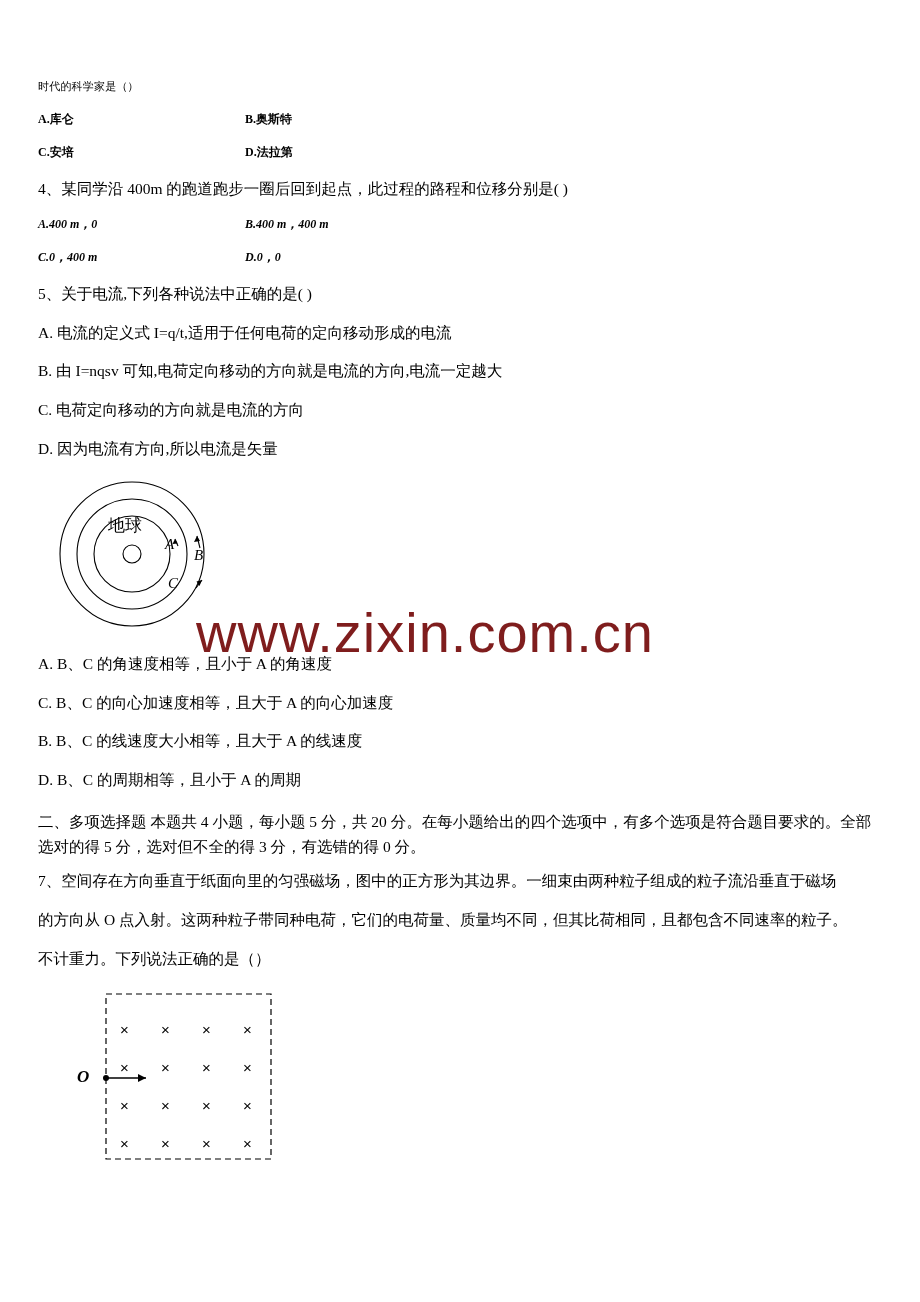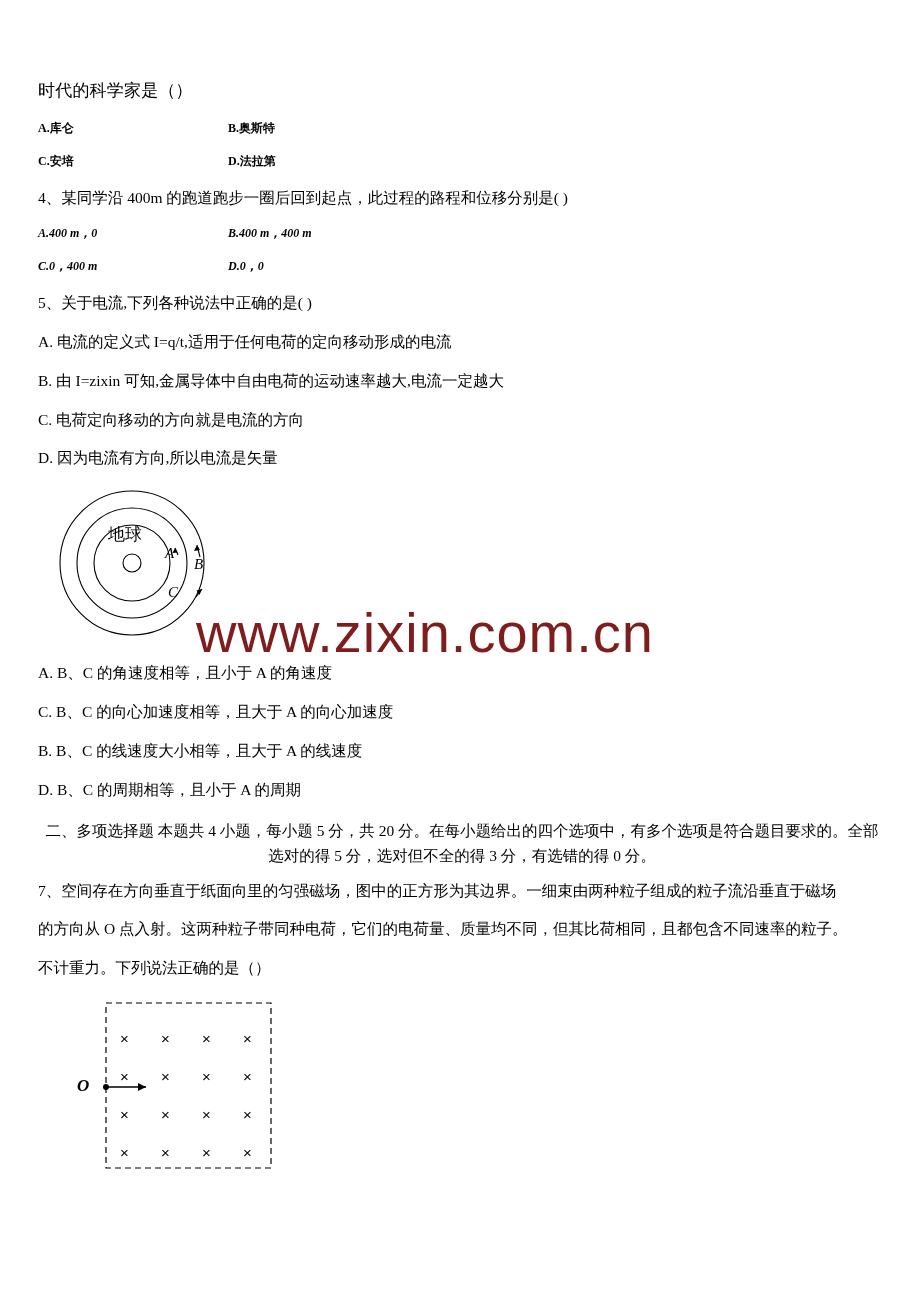--- a/index.html
+++ b/index.html
@@ -19,41 +19,42 @@
     background: #ffffff;
     overflow: hidden;
   }
   .content {
     position: absolute;
     left: 38px;
     top: 78px;
     width: 848px;
   }
   .line {
-    font-size: 17px;
+    font-size: 11px;
     line-height: 1.55;
     margin: 0 0 16px 0;
     letter-spacing: 0.2px;
   }
   .q-line {
     font-size: 15.5px;
     line-height: 1.6;
     margin: 0 0 14px 0;
   }
   .opt-row {
     display: flex;
     margin: 0 0 16px 0;
     font-size: 12px;
   }
   .opt-a {
     width: 190px;
     flex: 0 0 190px;
   }
   .opt-b {
     flex: 1 1 auto;
+    margin-left: 17px;
   }
   .bold {
     font-weight: bold;
   }
   .ital {
     font-style: italic;
   }
   .sec-head {
     font-size: 15.5px;
     line-height: 1.62;
@@ -137,21 +138,21 @@
       <span class="opt-a bold ital">A.400 m，0</span>
       <span class="opt-b bold ital">B.400 m，400 m</span>
     </div>
     <div class="opt-row">
       <span class="opt-a bold ital">C.0，400 m</span>
       <span class="opt-b bold ital">D.0，0</span>
     </div>
 
     <p class="q-line" style="margin-top:2px;">5、关于电流,下列各种说法中正确的是(  )</p>
     <p class="q-line">A. 电流的定义式 I=q/t,适用于任何电荷的定向移动形成的电流</p>
-    <p class="q-line">B. 由 I=zixin 可知,金属导体中自由电荷的运动速率越大,电流一定越大</p>
+    <p class="q-line">B. 由 I=nqsv 可知,电荷定向移动的方向就是电流的方向,电流一定越大</p>
     <p class="q-line">C. 电荷定向移动的方向就是电流的方向</p>
     <p class="q-line">D. 因为电流有方向,所以电流是矢量</p>
 
 
     <div class="fig-sat">
       <svg width="230" height="160" viewBox="0 0 230 160">
         <circle cx="82" cy="78" r="72" fill="none" stroke="#000" stroke-width="1.1"></circle>
         <circle cx="82" cy="78" r="55" fill="none" stroke="#000" stroke-width="1.1"></circle>
         <circle cx="82" cy="78" r="38" fill="none" stroke="#000" stroke-width="1.1"></circle>
         <circle cx="82" cy="78" r="9" fill="none" stroke="#000" stroke-width="1.1"></circle>
@@ -169,21 +170,21 @@
       <span class="sat-ital" style="left:115px; top:60px;">A</span>
       <span class="sat-ital" style="left:144px; top:71px;">B</span>
       <span class="sat-ital" style="left:118px; top:99px;">C</span>
     </div>
 
     <p class="q-line">A. B、C 的角速度相等，且小于 A 的角速度</p>
     <p class="q-line">C. B、C 的向心加速度相等，且大于 A 的向心加速度</p>
     <p class="q-line">B. B、C 的线速度大小相等，且大于 A 的线速度</p>
     <p class="q-line">D. B、C 的周期相等，且小于 A 的周期</p>
 
-    <p class="sec-head" style="margin-top:16px;text-align:center;">二、多项选择题 本题共 4 小题，每小题 5 分，共 20 分。在每小题给出的四个选项中，有多个选项是符合题目要求的。全部选对的得 5 分，选对但不全的得 3 分，有选错的得 0 分。</p>
+    <p class="sec-head" style="margin-top:16px;">二、多项选择题 本题共 4 小题，每小题 5 分，共 20 分。在每小题给出的四个选项中，有多个选项是符合题目要求的。全部选对的得 5 分，选对但不全的得 3 分，有选错的得 0 分。</p>
 
     <p class="q-line" style="margin-top:8px;">7、空间存在方向垂直于纸面向里的匀强磁场，图中的正方形为其边界。一细束由两种粒子组成的粒子流沿垂直于磁场</p>
     <p class="q-line">的方向从 O 点入射。这两种粒子带同种电荷，它们的电荷量、质量均不同，但其比荷相同，且都包含不同速率的粒子。</p>
     <p class="q-line">不计重力。下列说法正确的是（）</p>
 
     <div class="fig-mag">
       <svg width="230" height="185" viewBox="0 0 230 185">
         <rect x="38" y="8" width="165" height="165" fill="none" stroke="#000" stroke-width="1.2" stroke-dasharray="6,4"></rect>
 
         <circle cx="38" cy="92" r="3" fill="#000"></circle>

